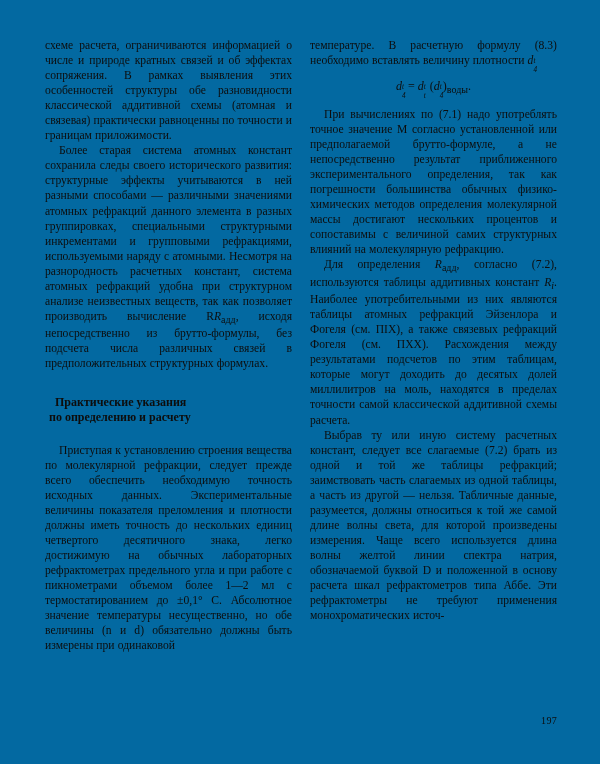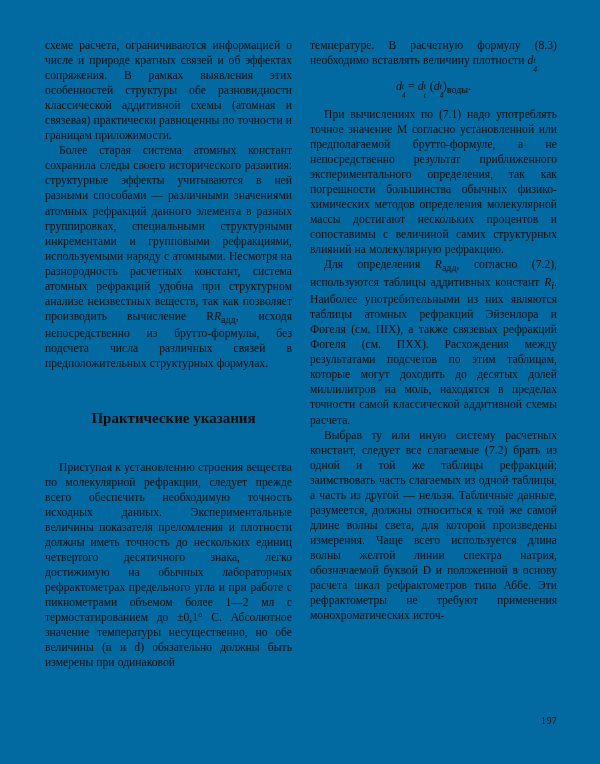--- a/index.html
+++ b/index.html
@@ -40,25 +40,25 @@
     letter-spacing: 0.02px;
     word-spacing: 0.2px;
     text-indent: 0;
     -webkit-hyphens: none;
     hyphens: none;
   }
   p.indent {
     text-indent: 14px;
   }
   .heading {
-    margin: 16px;
+    margin: 0;
     font-weight: bold;
-    font-size: 15px;
+    font-size: 12px;
     line-height: 15.0px;
-    text-align: center;
+    text-align: left;
     text-indent: 10px;
   }
   .heading .hl {
     display: block;
   }
   .heading .hl.l2,
   .heading .hl.l3 {
     text-indent: 4px;
   }
   .spacer-before-heading {
@@ -126,20 +126,21 @@
     <div class="column">
 
       <p class="para">схеме расчета, ограничиваются информацией о числе и природе кратных связей и об эффектах сопряжения. В рамках выявления этих особенностей структуры обе разновидности классической аддитивной схемы (атомная и связевая) практически равноценны по точности и границам приложимости.</p>
 
       <p class="para indent"><span>Более старая система атомных констант сохранила следы своего исторического развития: структурные эффекты учитываются в ней разными способами — различными значениями атомных рефракций данного элемента в разных группировках, специальными структурными инкрементами и групповыми рефракциями, используемыми наряду с атомными. Несмотря на разнородность расчетных констант, система атомных рефракций удобна при структурном анализе неизвестных веществ, так как позволяет производить вычисление R</span><span class="italic">R</span><span class="subsc">адд</span><span>, исходя непосредственно из брутто-формулы, без подсчета числа различных связей в предположительных структурных формулах.</span></p>
 
       <div class="spacer-before-heading"></div>
 
       <div class="heading">
         <span class="hl l1">Практические указания</span>
+        <span class="hl l2">по определению и расчету</span>
       </div>
 
       <div class="spacer-after-heading"></div>
 
       <p class="para indent">Приступая к установлению строения вещества по молекулярной рефракции, следует прежде всего обеспечить необходимую точность исходных данных. Экспериментальные величины показателя преломления и плотности должны иметь точность до нескольких единиц четвертого десятичного знака, легко достижимую на обычных лабораторных рефрактометрах предельного угла и при работе с пикнометрами объемом более 1—2 мл с термостатированием до ±0,1° С. Абсолютное значение температуры несущественно, но обе величины (n и d) обязательно должны быть измерены при одинаковой</p>
 
     </div>
 
     <div class="column">
 

